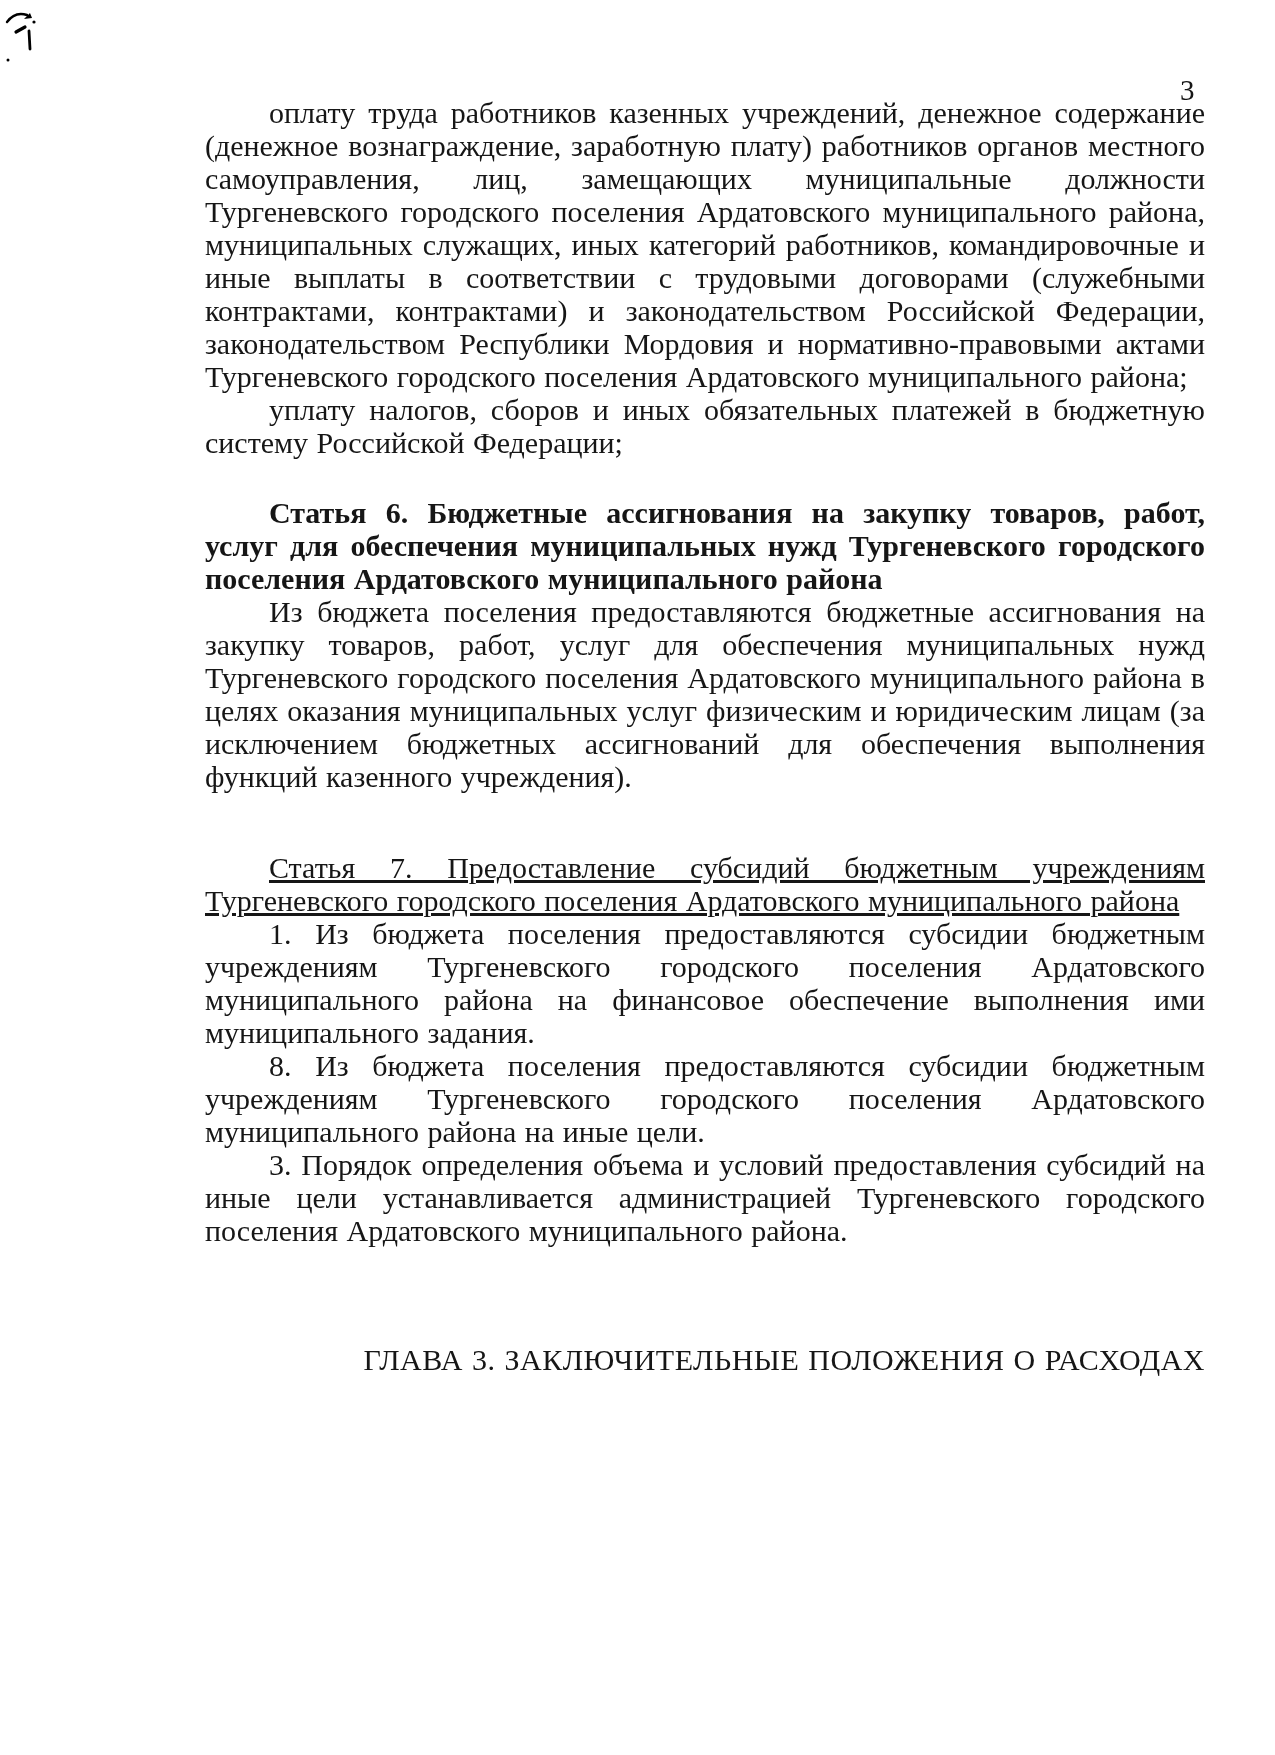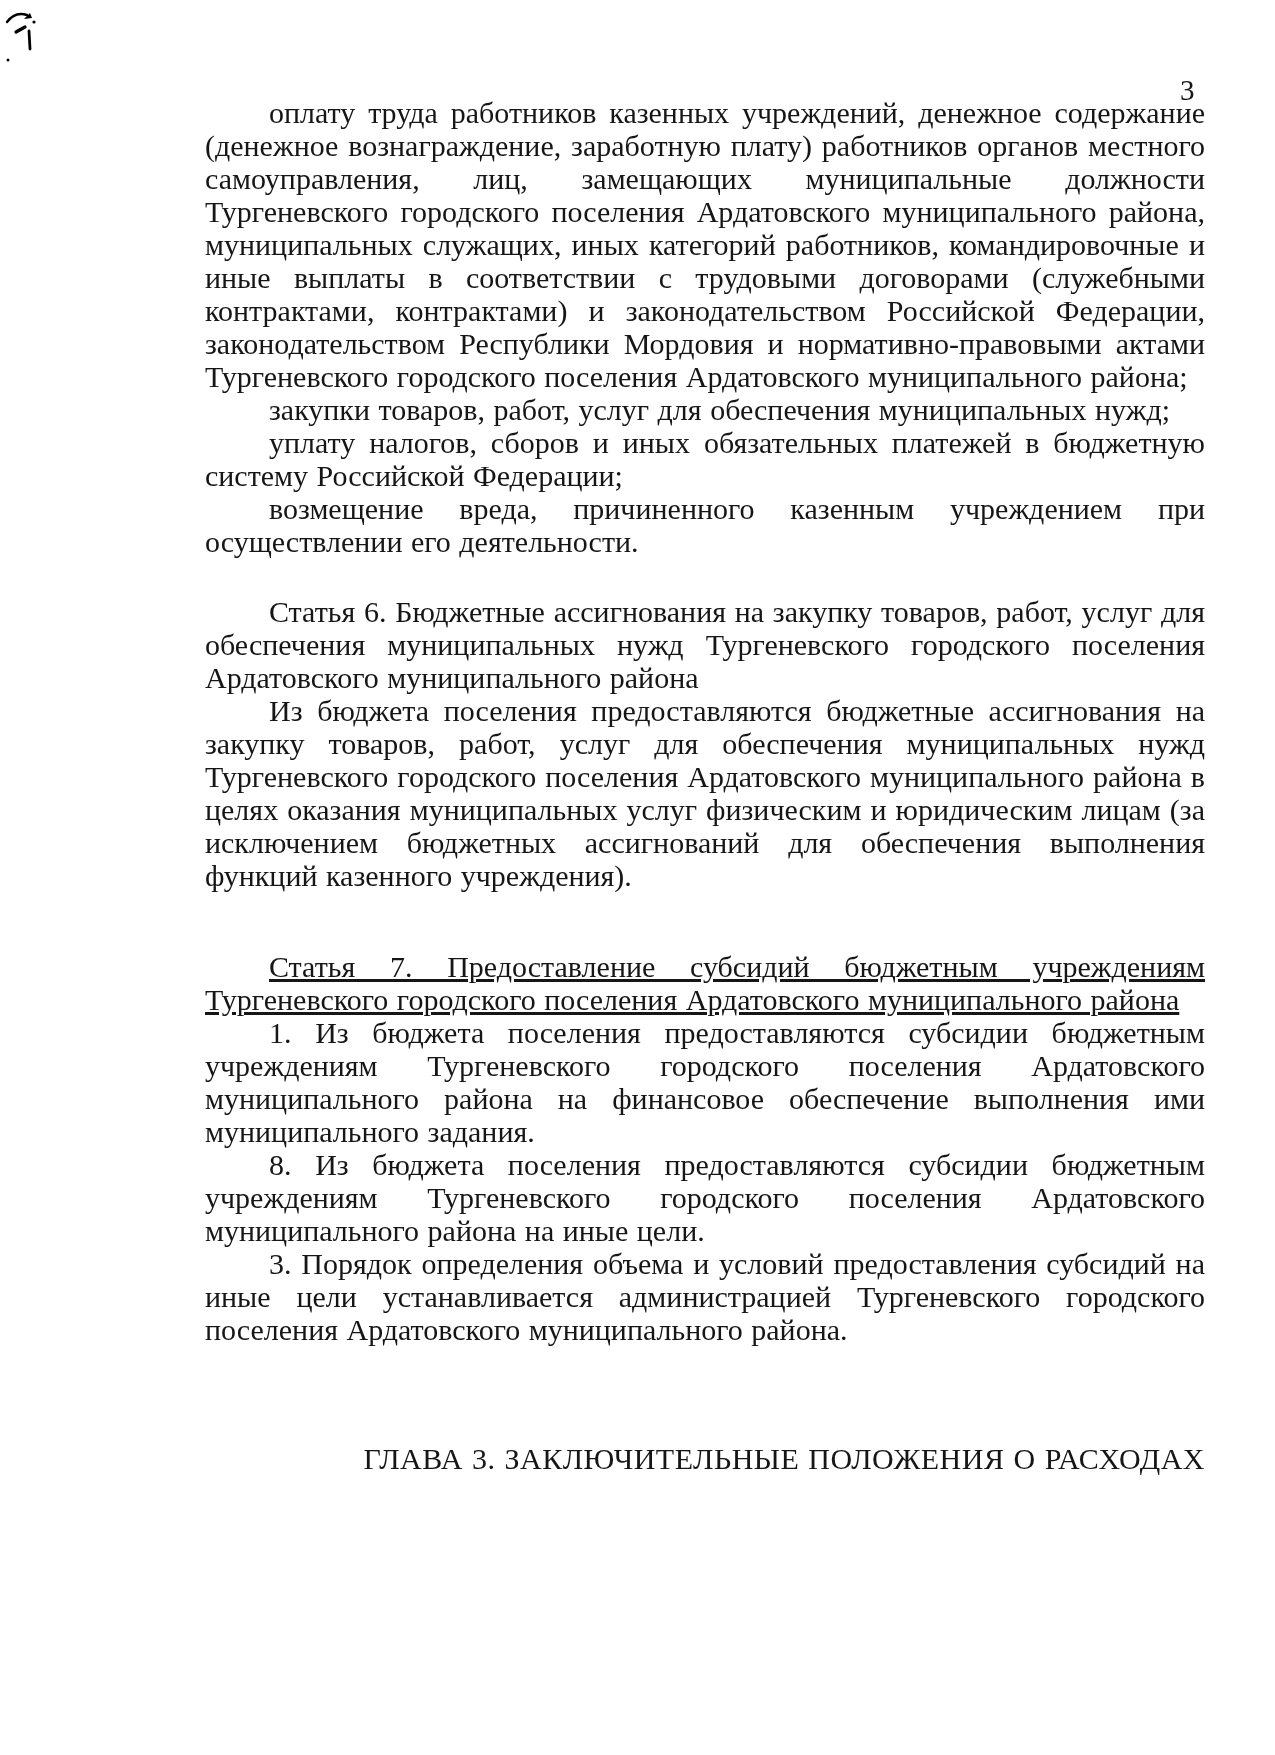--- a/index.html
+++ b/index.html
@@ -39,21 +39,21 @@
     font-size: 30px;
     line-height: 33px;
     text-align: justify;
     hyphens: none;
     word-spacing: 1px;
   }
   .text-block p {
     margin: 0;
     text-indent: 64px;
   }
-  .gap-one    { margin-top: 37px !important; }
+  .gap-one    { margin-top: 37px !important; font-weight: bold; }
   .gap-two    { margin-top: 58px !important; text-decoration: underline; }
   .gap-three  { margin-top: 96px !important; }
   .chapter-heading {
     text-align: right;
     text-indent: 0 !important;
     letter-spacing: 0.5px;
   }
 </style>
 </head>
 <body>
@@ -68,25 +68,23 @@
     <path d="M25,25 L26,43" fill="none" stroke="#000" stroke-width="2.8" stroke-linecap="round"></path>
     <circle cx="4" cy="54" r="1.5" fill="#000"></circle>
   </svg>
 
   <div class="page-number">3</div>
 
   <main class="text-block">
 
     <p>оплату труда работников казенных учреждений, денежное содержание (денежное вознаграждение, заработную плату) работников органов местного самоуправления, лиц, замещающих муниципальные должности Тургеневского городского поселения Ардатовского муниципального района, муниципальных служащих, иных категорий работников, командировочные и иные выплаты в соответствии с трудовыми договорами (служебными контрактами, контрактами) и законодательством Российской Федерации, законодательством Республики Мордовия и нормативно-правовыми актами Тургеневского городского поселения  Ардатовского муниципального района;</p>
 
-    <p>закупки товаров, работ, услуг для обеспечения муниципальных нужд;</p>
 
     <p>уплату налогов, сборов и иных обязательных платежей в бюджетную систему Российской Федерации;</p>
 
-    <p>возмещение вреда, причиненного казенным учреждением при осуществлении его деятельности.</p>
 
     <p class="gap-one">Статья 6. Бюджетные ассигнования на закупку товаров, работ, услуг для обеспечения муниципальных нужд Тургеневского городского поселения Ардатовского муниципального района</p>
 
     <p>Из бюджета поселения предоставляются бюджетные ассигнования на закупку товаров, работ, услуг для обеспечения муниципальных нужд Тургеневского городского поселения Ардатовского муниципального района в целях оказания муниципальных услуг физическим и юридическим лицам (за исключением бюджетных ассигнований для обеспечения выполнения функций казенного учреждения).</p>
 
     <p class="gap-two">Статья 7. Предоставление субсидий бюджетным учреждениям Тургеневского городского поселения Ардатовского муниципального района</p>
 
     <p>1. Из бюджета поселения предоставляются субсидии бюджетным учреждениям Тургеневского городского поселения Ардатовского муниципального района на финансовое обеспечение выполнения ими муниципального задания.</p>
 
     <p>8. Из бюджета поселения предоставляются субсидии бюджетным учреждениям Тургеневского городского поселения Ардатовского муниципального района на иные цели.</p>

